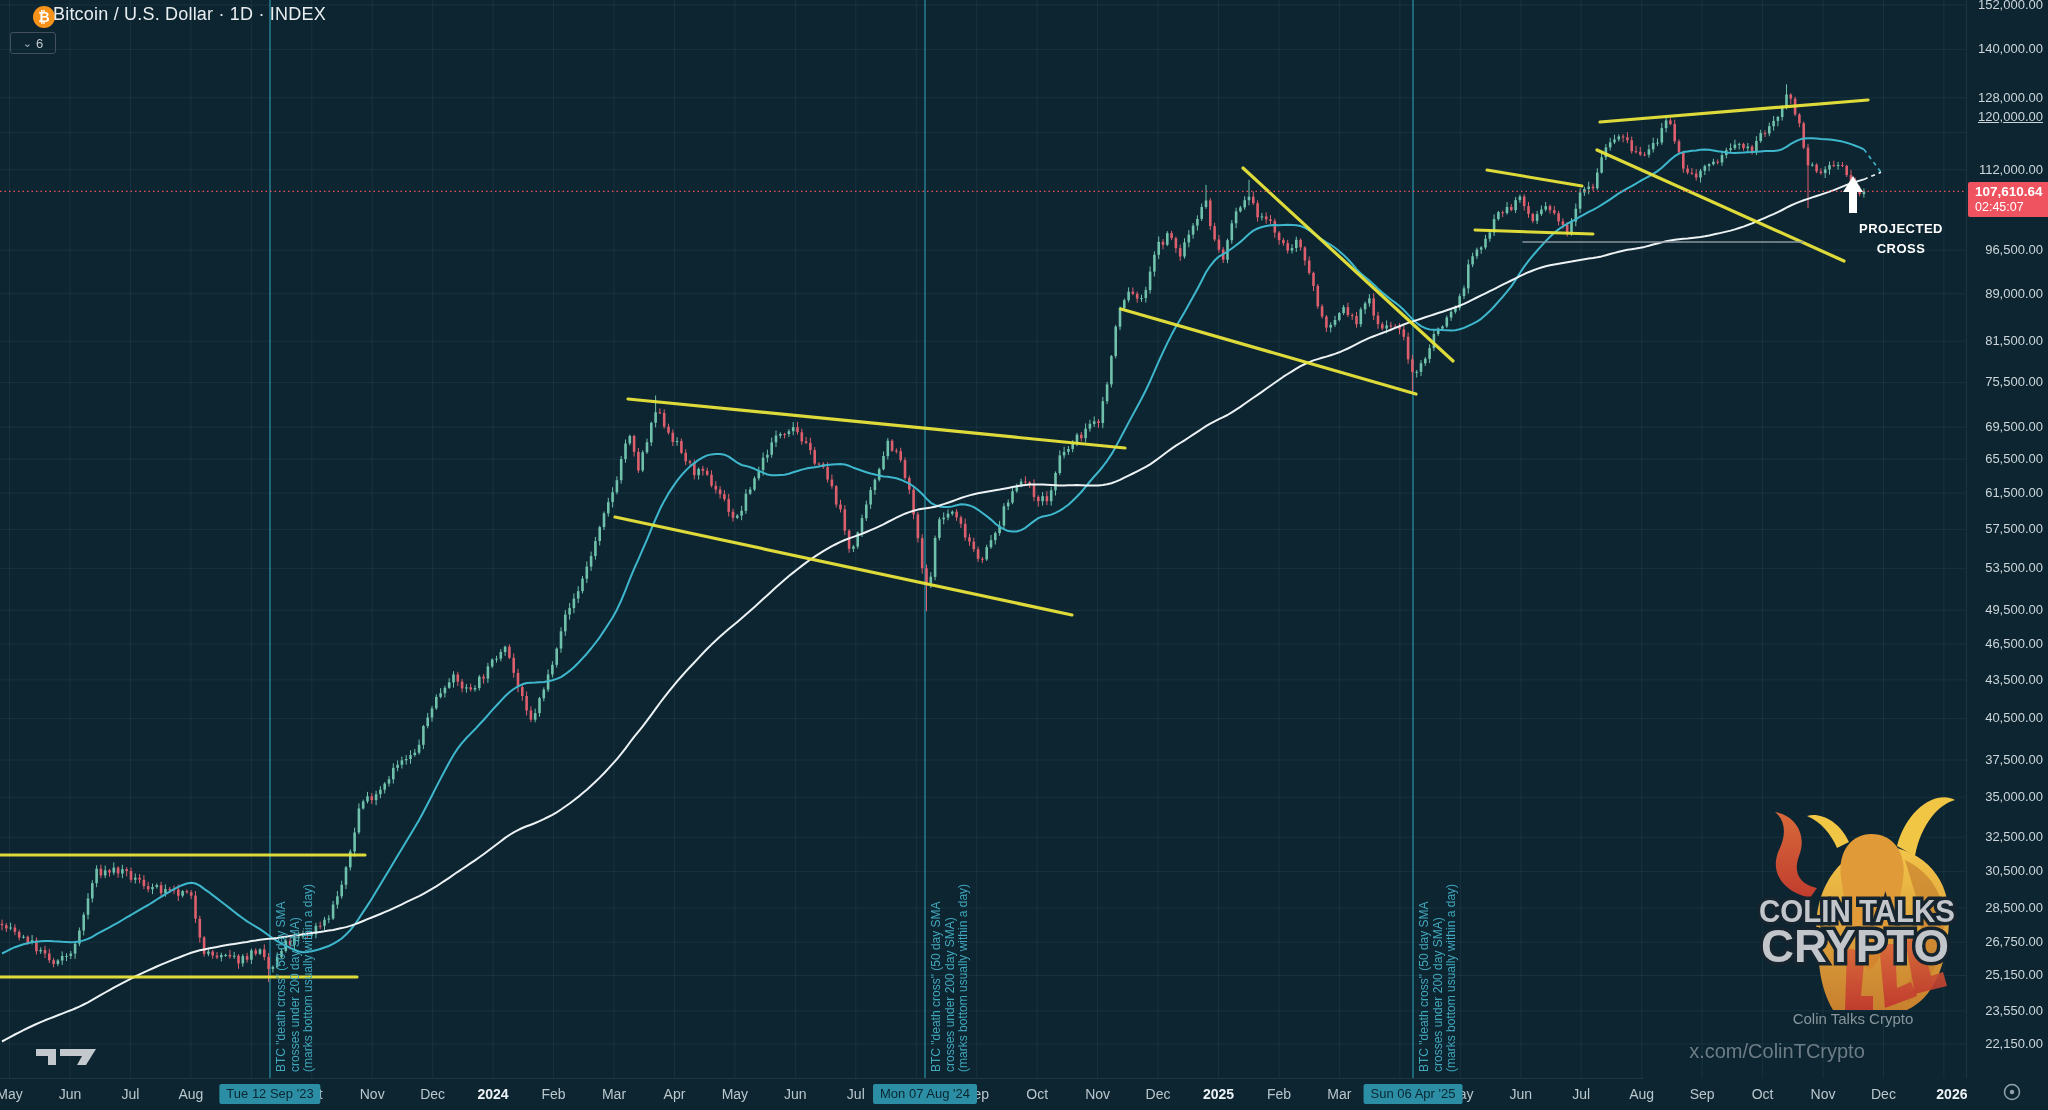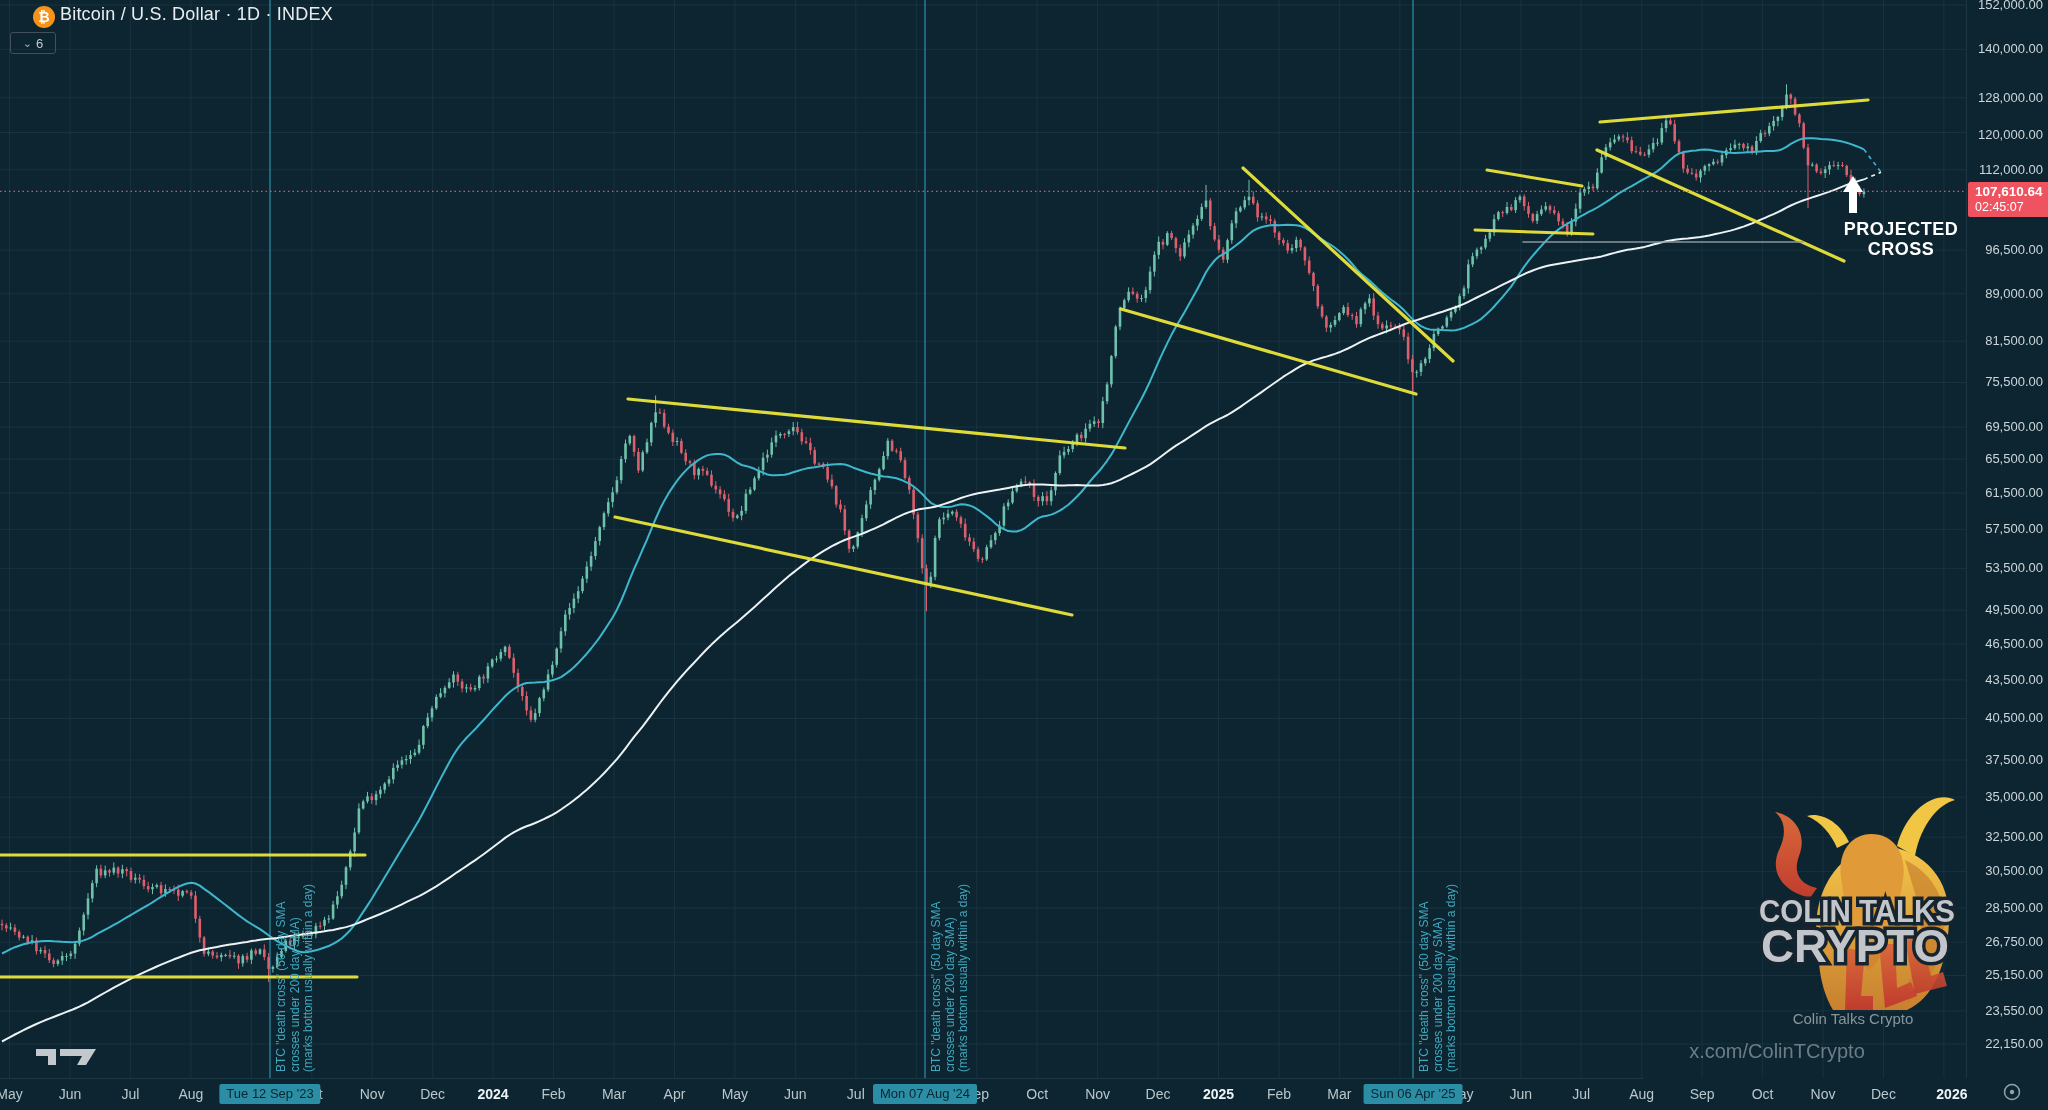--- a/index.html
+++ b/index.html
@@ -4,42 +4,42 @@
 <style>
   html,body{margin:0;padding:0;background:#0c2531;}
   .screen{position:relative;width:2048px;height:1110px;background:#0c2531;overflow:hidden;
           font-family:"Liberation Sans",sans-serif;-webkit-font-smoothing:antialiased;}
   .abs{position:absolute;}
   #chart-svg{position:absolute;left:0;top:0;}
   
   .legend{left:0;top:0;z-index:30;}
   .sym-icon{left:33px;top:6px;width:22px;height:22px;border-radius:50%;background:#f7931a;
             color:#fff;font-weight:bold;font-size:14px;display:flex;align-items:center;justify-content:center;}
-  .sym-title{left:60px;top:4px;font-size:18px;color:#e9edf0;letter-spacing:.2px;white-space:nowrap;}
+  .sym-title{left:53px;top:4px;font-size:18px;color:#e9edf0;letter-spacing:.2px;white-space:nowrap;}
   .ind-box{left:10px;top:32px;height:20px;min-width:34px;border:1px solid #41505b;border-radius:3px;
            color:#c3c9d0;font-size:13px;display:flex;align-items:center;justify-content:center;gap:4px;padding:0 5px;}
   .ind-box .chev{font-size:11px;color:#aab3bb;line-height:10px;}
   
   .price-axis{left:1966px;top:0;width:82px;height:1078px;border-left:1px solid rgba(150,180,195,.12);z-index:25;}
   .p-tick{position:absolute;right:6px;width:74px;text-align:right;font-size:13px;color:#ccd6da;height:16px;line-height:16px;}
   .price-badge{position:absolute;left:1px;width:80px;border-radius:2px;color:#fff;z-index:26;text-align:left;padding:2px 0 3px 7px;}
   .price-badge .pb1{font-size:13.5px;font-weight:bold;line-height:16px;}
   .price-badge .pb2{font-size:12.5px;line-height:14px;}
   .time-axis{left:0;top:1078px;width:1644px;height:32px;border-top:1px solid rgba(150,180,195,.12);z-index:25;}
   .t-tick{position:absolute;top:7px;transform:translateX(-50%);font-size:14px;color:#bac7cd;white-space:nowrap;}
   .t-tick.bold{font-weight:bold;color:#edf2f5;}
   .date-badge{position:absolute;top:5px;transform:translateX(-50%);background:#2c8ea4;color:#0a2530;
               font-size:13px;line-height:20px;height:20px;padding:0 7px;border-radius:2px;white-space:nowrap;z-index:27;}
   .corner-icon{left:1999px;top:1081px;width:26px;height:22px;z-index:28;display:flex;align-items:center;justify-content:center;}
   
   .ev-note{position:absolute;transform:rotate(-90deg);transform-origin:0 0;color:#41a8bd;
            font-size:12px;line-height:13.5px;white-space:nowrap;z-index:12;}
   
   .pc-text{left:1841px;top:219px;width:120px;text-align:center;color:#fff;font-weight:bold;
-           font-size:18px;line-height:20px;letter-spacing:.5px;z-index:22;}
+           font-size:13px;line-height:20px;letter-spacing:.5px;z-index:22;}
   
   .wm-name{left:1750px;top:1010px;width:206px;text-align:center;font-size:15px;color:rgba(158,169,175,.85);z-index:18;}
   .wm-handle{left:1674px;top:1040px;width:206px;text-align:center;font-size:20px;color:rgba(132,146,155,.8);z-index:18;}
   .tv-logo{left:33px;top:1040px;z-index:20;}
 </style>
 </head>
 <body>
 
 <div class="screen">
 
@@ -629,21 +629,21 @@
   </svg>
 
   <div class="abs price-axis" id="price-axis">
     <div class="price-badge" id="price-badge" style="top: 182.304px; background: rgb(239, 83, 96);">
       <div class="pb1">107,610.64</div>
       <div class="pb2">02:45:07</div>
     </div>
   <div class="p-tick" style="top: -3px;">152,000.00</div>
       <div class="p-tick" style="top: 41.3632px;">140,000.00</div>
       <div class="p-tick" style="top: 89.7043px;">128,000.00</div>
-      <div class="p-tick" style="top: 127px;">120,000.00</div>
+      <div class="p-tick" style="top: 109px; text-decoration: underline;">120,000.00</div>
       <div class="p-tick" style="top: 161.738px;">112,000.00</div>
       <div class="p-tick" style="top: 242.091px;">96,500.00</div>
       <div class="p-tick" style="top: 285.736px;">89,000.00</div>
       <div class="p-tick" style="top: 333.226px;">81,500.00</div>
       <div class="p-tick" style="top: 374.478px;">75,500.00</div>
       <div class="p-tick" style="top: 419.147px;">69,500.00</div>
       <div class="p-tick" style="top: 451.124px;">65,500.00</div>
       <div class="p-tick" style="top: 485.116px;">61,500.00</div>
       <div class="p-tick" style="top: 521.395px;">57,500.00</div>
       <div class="p-tick" style="top: 560.291px;">53,500.00</div>

